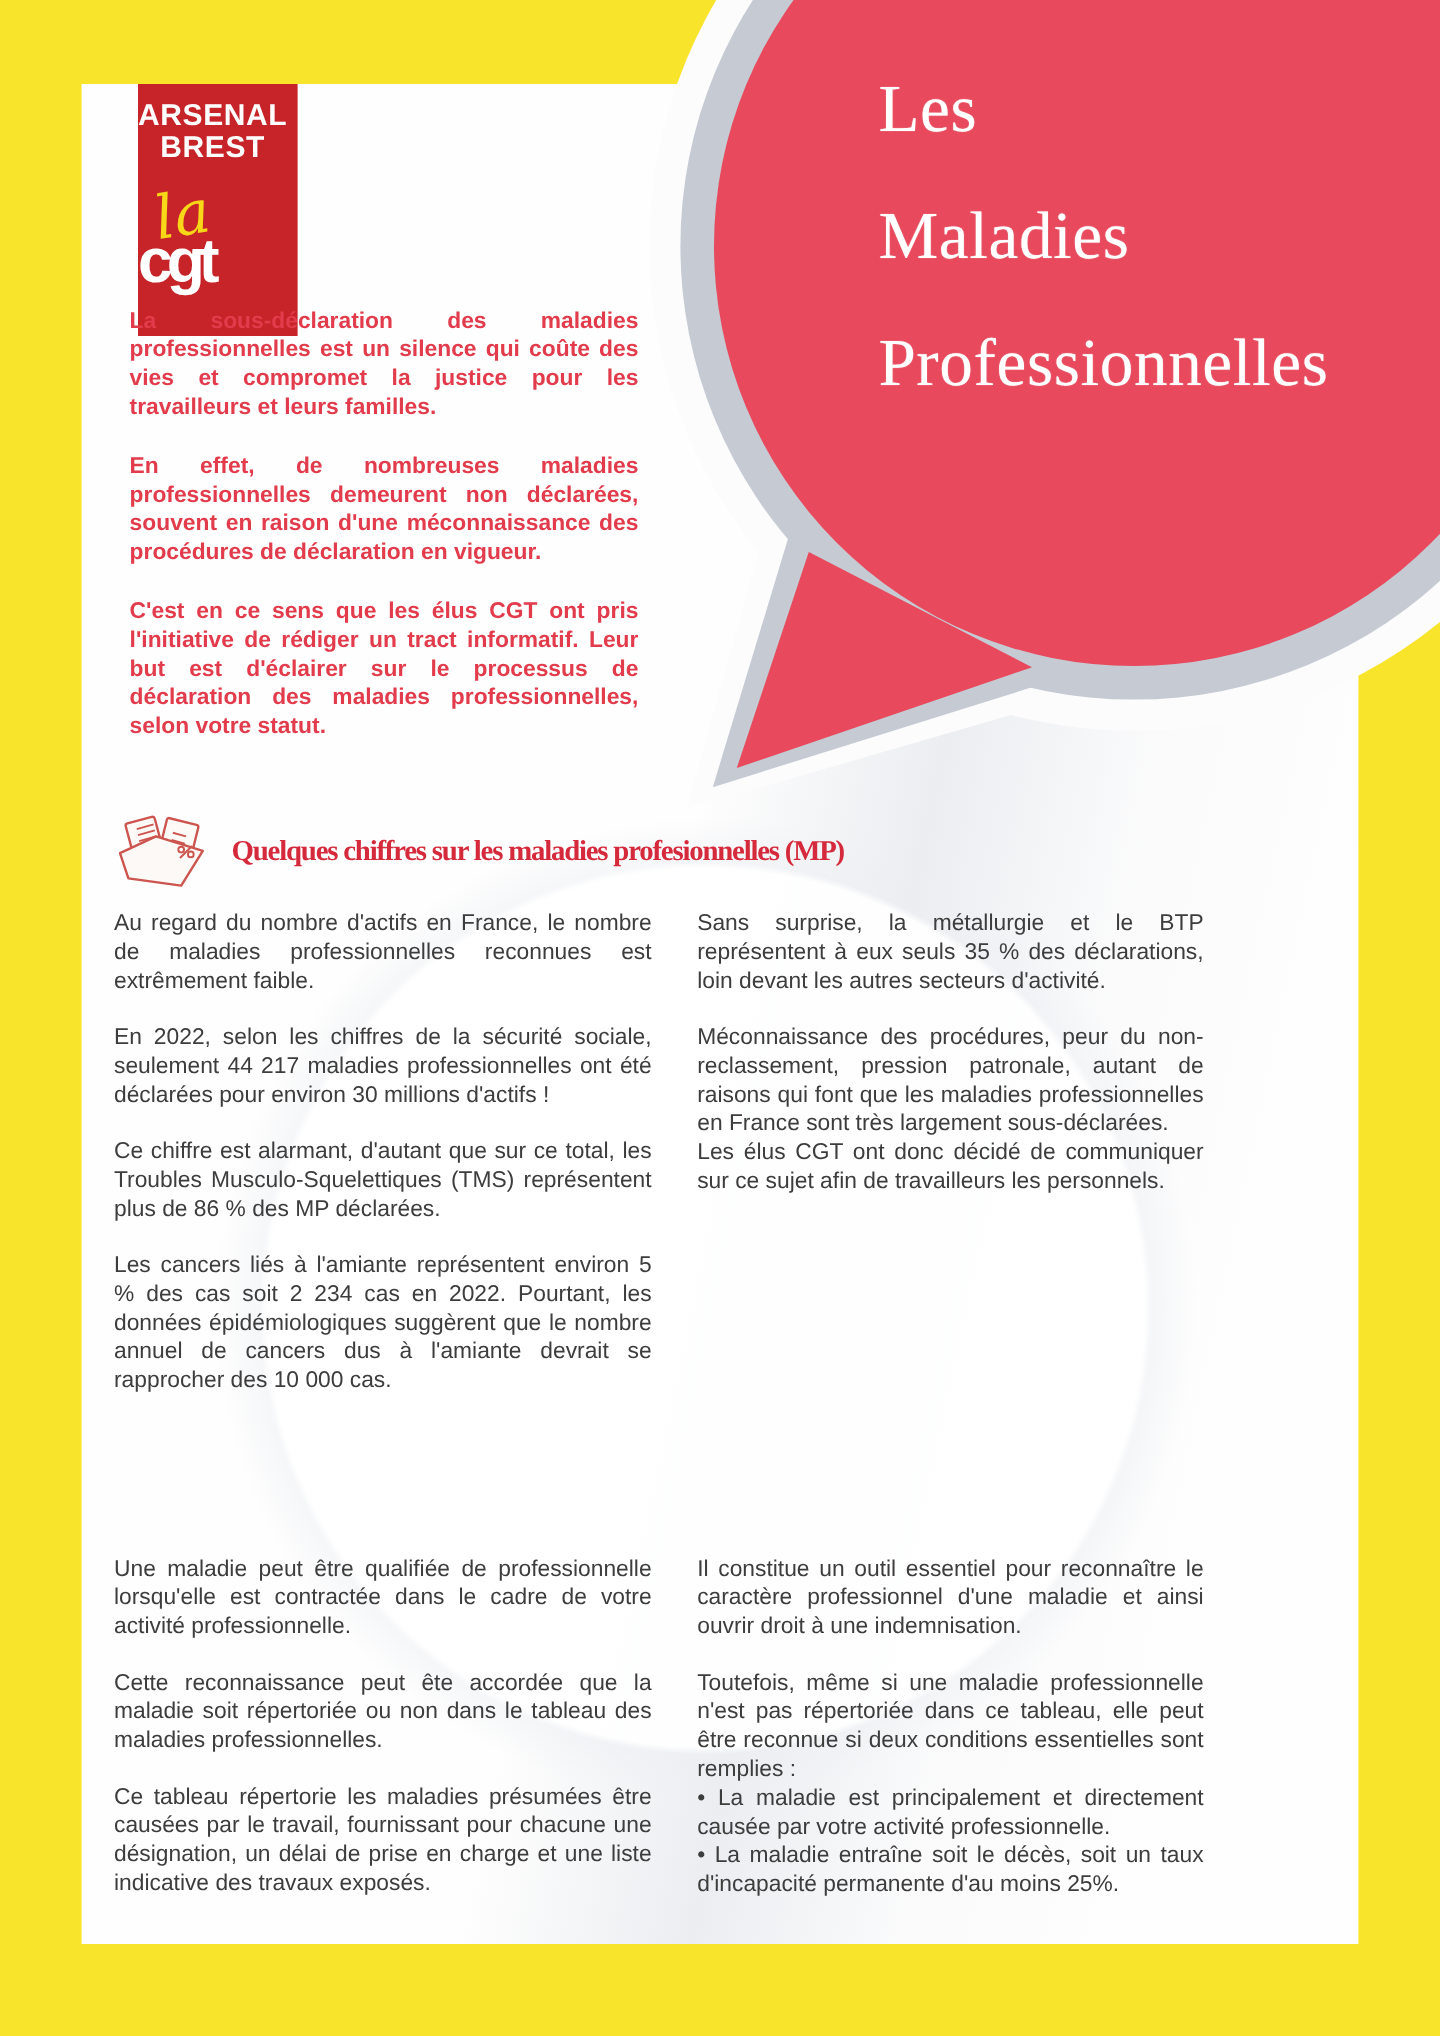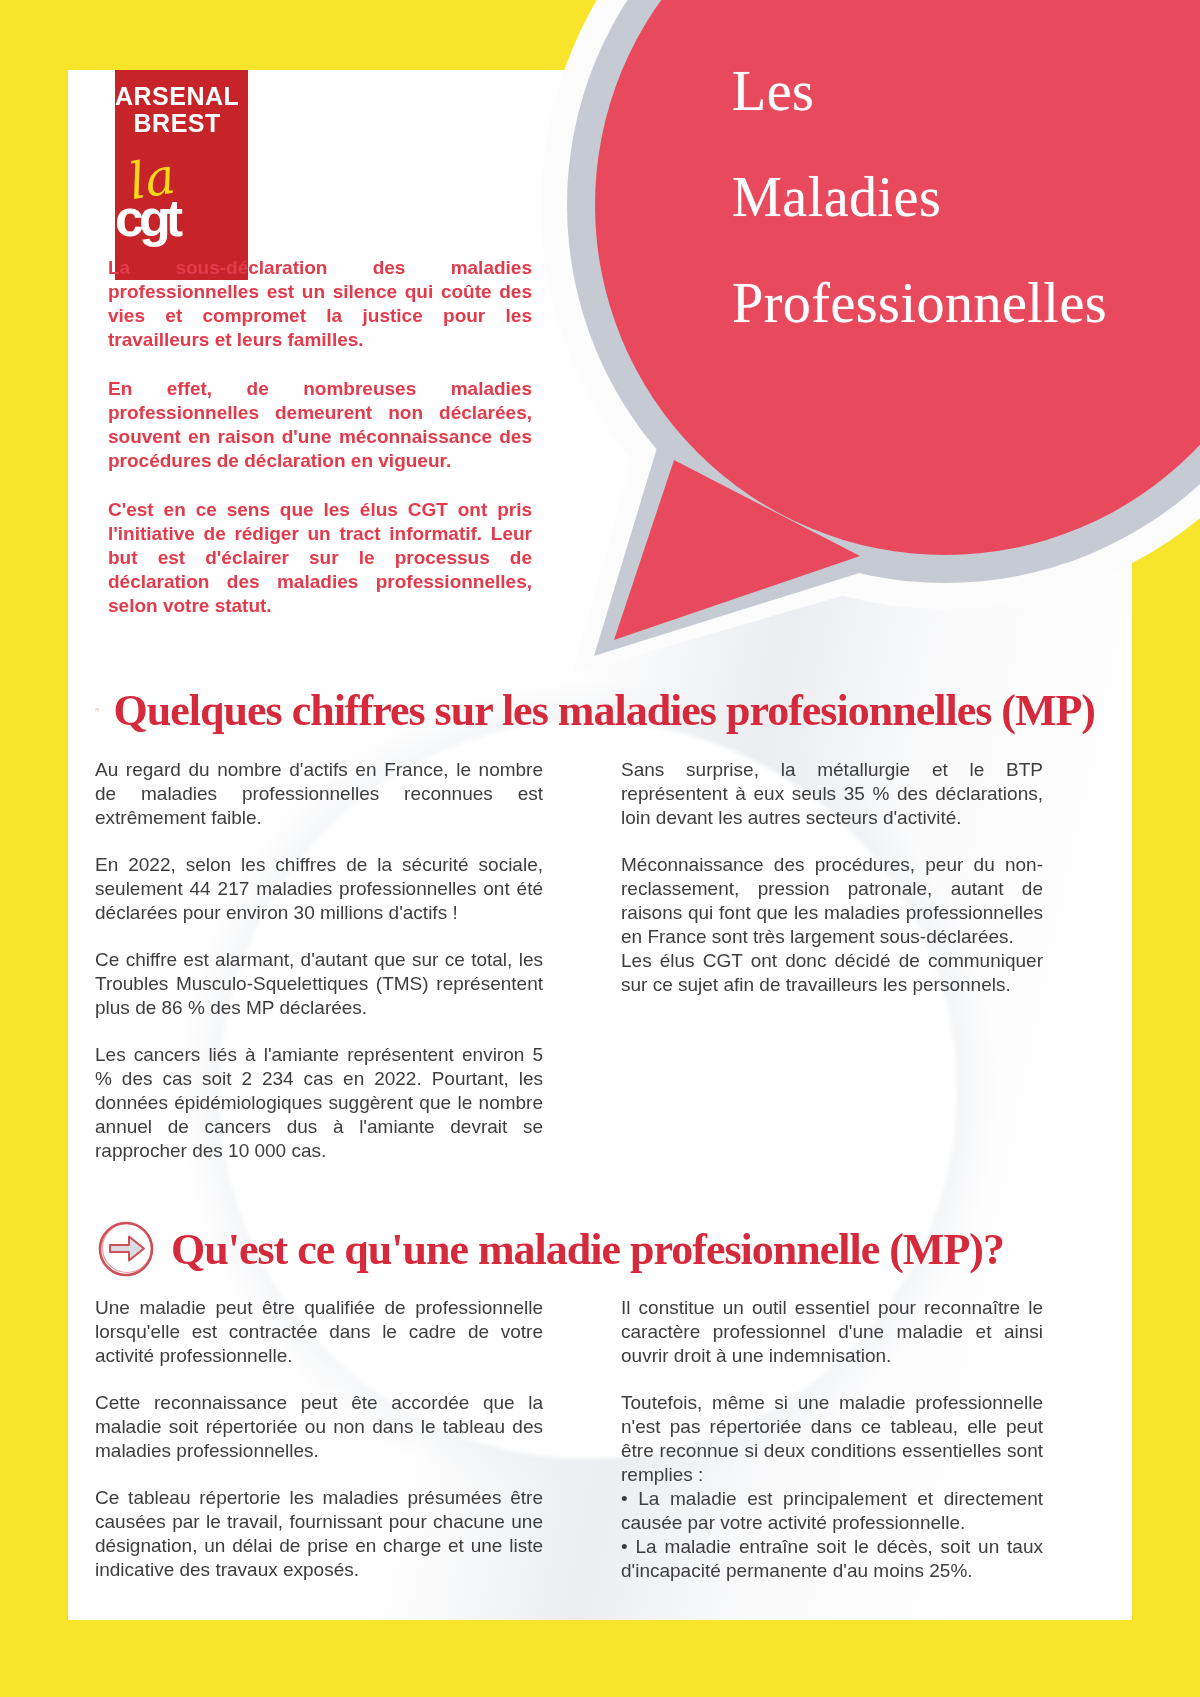--- a/index.html
+++ b/index.html
@@ -30,25 +30,25 @@
 
   
   .intro{position:absolute;left:108px;top:256px;width:424px;z-index:3;color:#e23b4c;
     font-weight:bold;font-size:19px;line-height:24px;text-align:justify;}
   .intro p{margin:0 0 25px 0;}
 
   
   .sec-head{position:absolute;left:95px;z-index:3;display:flex;align-items:center;gap:14px;width:1000px;}
   .sec-head.h1{top:678px;}
   .sec-head.h2{top:1218px;}
-  .sec-title{color:#d5293c;font-family:"Liberation Serif",serif;font-weight:700;font-size:44px;
+  .sec-title{color:#d5293c;font-family:"Liberation Serif",serif;font-weight:700;font-size:24px;
     letter-spacing:-1px;white-space:nowrap;}
 
   
-  .cols{position:absolute;left:95px;z-index:3;display:flex;gap:78px;width:948px;}
+  .cols{position:absolute;left:95px;z-index:3;display:flex;gap:38px;width:948px;}
   .cols.c1{top:758px;}
   .cols.c2{top:1296px;}
   .col-l{width:448px;}
   .col-r{width:422px;}
   .body-p{margin:0 0 23px 0;color:#3d3d3d;font-size:19px;line-height:24px;text-align:justify;}
   .body-p.tight{margin-bottom:0;}
 </style>
 </head>
 <body>
 
@@ -116,28 +116,20 @@
       <p class="body-p">Ce chiffre est alarmant, d'autant que sur ce total, les Troubles Musculo-Squelettiques (TMS) représentent plus de 86 % des MP déclarées.</p>
       <p class="body-p tight">Les cancers liés à l'amiante représentent environ 5 % des cas soit 2 234 cas en 2022. Pourtant, les données épidémiologiques suggèrent que le nombre annuel de cancers dus à l'amiante devrait se rapprocher des 10 000 cas.</p>
     </div>
     <div class="col-r">
       <p class="body-p">Sans surprise, la métallurgie et le BTP représentent à eux seuls 35 % des déclarations, loin devant les autres secteurs d'activité.</p>
       <p class="body-p tight">Méconnaissance des procédures, peur du non-reclassement, pression patronale, autant de raisons qui font que les maladies professionnelles en France sont très largement sous-déclarées.</p>
       <p class="body-p tight">Les élus CGT ont donc décidé de communiquer sur ce sujet afin de travailleurs les personnels.</p>
     </div>
   </div>
 
-  <div class="sec-head h2">
-    <svg width="62" height="62" viewBox="0 0 62 62">
-      <circle cx="31" cy="31" r="26" fill="none" stroke="#cf4e57" stroke-width="2.6"></circle>
-      <circle cx="32" cy="30" r="24.5" fill="none" stroke="#cf4e57" stroke-width="1.2" opacity=".55"></circle>
-      <polygon points="15,27 34,27 34,18.5 49,30.5 34,42.5 34,34 15,34" fill="#d9dce1" stroke="#cf4e57" stroke-width="2" stroke-linejoin="round"></polygon>
-    </svg>
-    <div class="sec-title">Qu'est ce qu'une maladie profesionnelle (MP)?</div>
-  </div>
 
   <div class="cols c2">
     <div class="col-l">
       <p class="body-p">Une maladie peut être qualifiée de professionnelle lorsqu'elle est contractée dans le cadre de votre activité professionnelle.</p>
       <p class="body-p">Cette reconnaissance peut ête accordée que la maladie soit répertoriée ou non dans le tableau des maladies professionnelles.</p>
       <p class="body-p tight">Ce tableau répertorie les maladies présumées être causées par le travail, fournissant pour chacune une désignation, un délai de prise en charge et une liste indicative des travaux exposés.</p>
     </div>
     <div class="col-r">
       <p class="body-p">Il constitue un outil essentiel pour reconnaître le caractère professionnel d'une maladie et ainsi ouvrir droit à une indemnisation.</p>
       <p class="body-p tight">Toutefois, même si une maladie professionnelle n'est pas répertoriée dans ce tableau, elle peut être reconnue si deux conditions essentielles sont remplies :</p>

